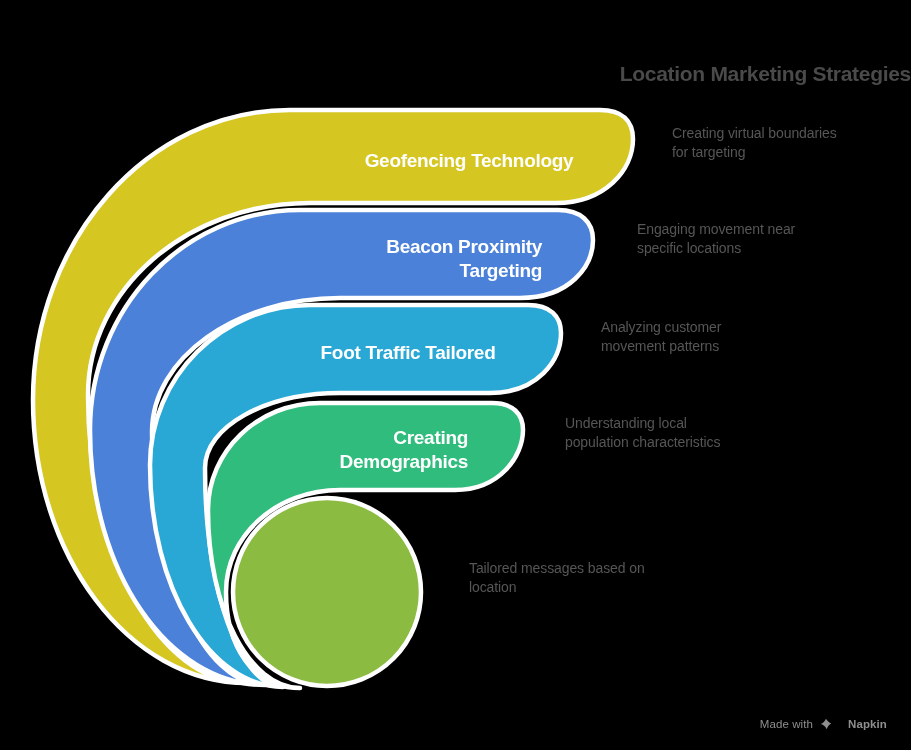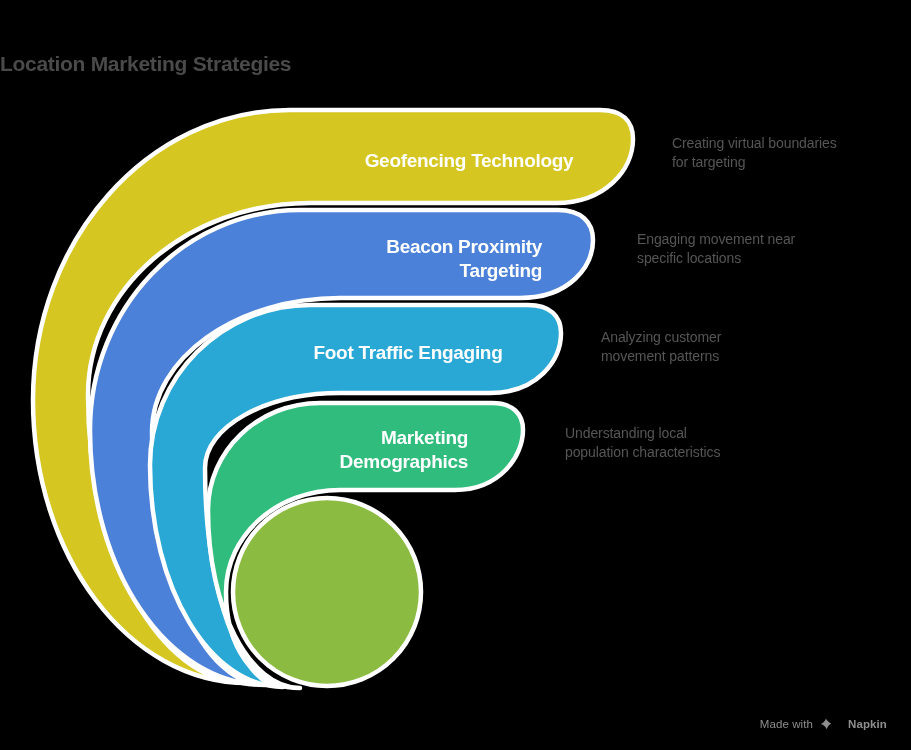--- a/index.html
+++ b/index.html
@@ -5,33 +5,32 @@
   html,body { margin:0; padding:0; background:#000; }
   .stage {
     position:relative; width:911px; height:750px;
     background: var(--background, #000);
     font-family:"Liberation Sans", sans-serif;
     overflow:hidden;
   }
   .stage svg.diagram { position:absolute; left:0; top:0; }
   .seg { stroke: var(--outline, #ffffff); stroke-width:4.5; stroke-linejoin:round; }
   .page-title {
-    position:absolute; top:52px; left:0; width:100%; text-align:left;
+    position:absolute; top:62px; left:0; width:100%; text-align:right;
     color: var(--title-text, #4a4a4a); font-size:21px; font-weight:700; letter-spacing:-0.3px;
   }
   .seg-label {
     position:absolute; color: var(--label-text, #ffffff);
     font-size:19px; font-weight:700; line-height:24px; letter-spacing:-0.3px;
     white-space:pre-line;
   }
   .seg-desc {
     position:absolute; color: var(--description-text, #565656);
     font-size:14px; font-weight:400; line-height:18.5px; letter-spacing:-0.1px;
     white-space:pre-line;
-    margin-top:10px;
   }
   .ta-c { text-align:center; }
   .ta-r { text-align:right; }
   .badge {
     position:absolute; right:24px; bottom:20px;
     display:flex; align-items:center; gap:7px;
     color: var(--badge-text, #8e8e8e); font-size:11.5px; letter-spacing:0.1px;
     text-decoration:none; cursor:pointer;
   }
   .badge .brand { font-weight:700;margin-left:9px; }
@@ -81,32 +80,34 @@
              C 208 451 258 403 320 403 Z" fill="#30bc7c"></path>
 
     <circle class="seg" cx="327" cy="592" r="94" fill="#8cbb42"></circle>
   </svg>
 
   <div class="page-title">Location Marketing Strategies</div>
 
   <div class="seg-label ta-r" style="left:342px; top:235px; width:200px;">Beacon Proximity
 Targeting</div>
   <div class="seg-label ta-c" style="left:314px; top:149px; width:310px;">Geofencing Technology</div>
-  <div class="seg-label ta-c" style="left:258px; top:341px; width:300px;">Foot Traffic Engaging</div>
-  <div class="seg-label ta-r" style="left:248px; top:426px; width:220px;">Marketing
+  <div class="seg-label ta-c" style="left:258px; top:341px; width:300px;">Foot Traffic Tailored</div>
+  <div class="seg-label ta-r" style="left:248px; top:426px; width:220px;">Creating
 Demographics</div>
 
   <div class="seg-desc" style="left:672px; top:124px; width:220px;">Creating virtual boundaries
 for targeting</div>
   <div class="seg-desc" style="left:637px; top:220px; width:220px;">Engaging movement near
 specific locations</div>
   <div class="seg-desc" style="left:565px; top:414px; width:230px;">Understanding local
 population characteristics</div>
   <div class="seg-desc" style="left:601px; top:318px; width:220px;">Analyzing customer
 movement patterns</div>
+  <div class="seg-desc" style="left:469px; top:559px; width:230px;">Tailored messages based on
+location</div>
 
   <div class="badge">
     <span>Made with</span>
     <svg width="12" height="12" viewBox="0 0 16 16">
       <path fill="#8e8e8e" d="M8 1 C9.6 3.8 12.2 6.2 15 7.2 C12.2 8.8 9.9 11.4 9 15 C7.6 11.6 4.8 9 1 8 C4.2 6.9 6.4 4.3 8 1 Z"></path>
     </svg>
     <span class="brand">Napkin</span>
   </div>
 
 </div>

